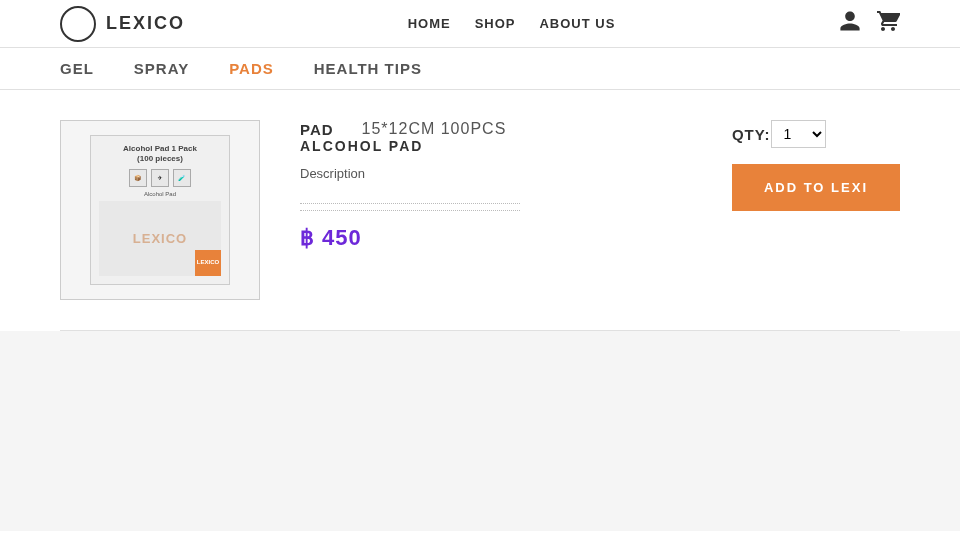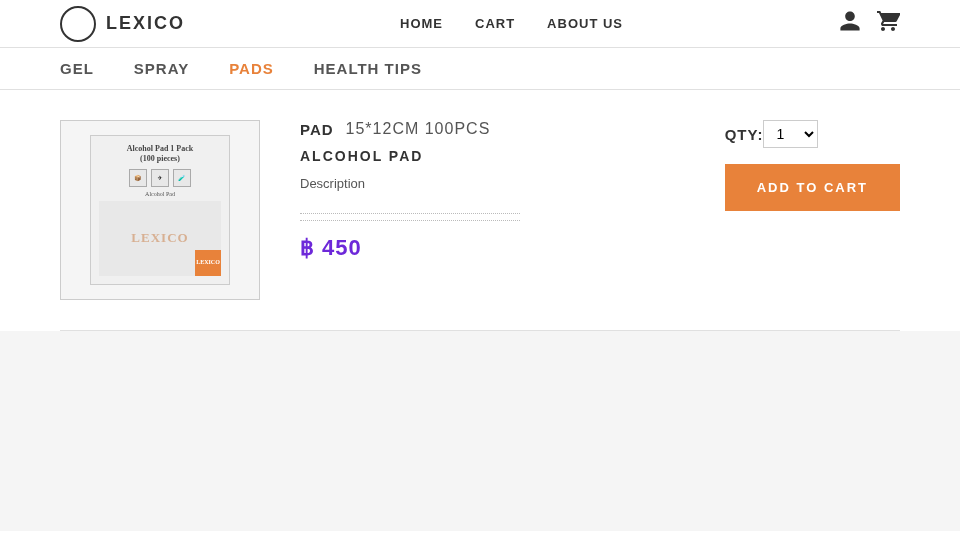--- a/index.html
+++ b/index.html
@@ -28,21 +28,21 @@
     }
     .logo-text {
       font-size: 18px;
       font-weight: 600;
       letter-spacing: 2px;
       color: #333;
     }
     .nav {
       display: flex;
       align-items: center;
-      gap: 32px;
+      gap: 24px;
     }
     .nav-link {
       font-size: 13px;
       font-weight: 600;
       letter-spacing: 1px;
       color: #333;
       text-decoration: none;
       cursor: pointer;
     }
     .nav-icons {
@@ -92,21 +92,20 @@
       width: 200px;
       min-width: 200px;
       height: 180px;
       border: 1px solid #ccc;
       background: #f5f5f5;
       display: flex;
       align-items: center;
       justify-content: center;
       overflow: hidden;
       position: relative;
-      font-family: Liberation Serif, serif;
     }
     .product-image-inner {
       width: 100%;
       height: 100%;
       display: flex;
       flex-direction: column;
       align-items: center;
       justify-content: center;
       position: relative;
     }
@@ -184,22 +183,21 @@
       line-height: 1.2;
     }
 
     
     .product-info {
       flex: 1;
     }
     .product-name-row {
       display: flex;
       align-items: center;
-      gap: 12px;
-      margin-bottom: 10px;
+      gap: 28px;
     }
     .product-category {
       font-size: 15px;
       font-weight: 700;
       color: #333;
       letter-spacing: 1px;
     }
     .product-subtitle {
       font-size: 16px;
       font-weight: 400;
@@ -292,21 +290,21 @@
 </head>
 <body>
 
 <header class="header">
   <div class="logo-area">
     <div class="logo-circle"></div>
     <span class="logo-text">LEXICO</span>
   </div>
   <nav class="nav">
     <a class="nav-link">HOME</a>
-    <a class="nav-link">CART</a>
+    <a class="nav-link">SHOP</a>
     <a class="nav-link">ABOUT US</a>
   </nav>
   <div class="nav-icons">
     <button class="icon-btn" title="User">
       <svg class="user-icon-svg" viewBox="0 0 24 24" xmlns="http://www.w3.org/2000/svg">
         <path d="M12 12c2.7 0 4.8-2.1 4.8-4.8S14.7 2.4 12 2.4 7.2 4.5 7.2 7.2 9.3 12 12 12zm0 2.4c-3.2 0-9.6 1.6-9.6 4.8v2.4h19.2v-2.4c0-3.2-6.4-4.8-9.6-4.8z"></path>
       </svg>
     </button>
     <button class="icon-btn" title="Cart">
       <svg class="cart-icon-svg" viewBox="0 0 24 24" xmlns="http://www.w3.org/2000/svg">
@@ -366,18 +364,18 @@
     <div class="qty-row">
       <span class="qty-label">QTY:</span>
       <select class="qty-select">
         <option value="1">1</option>
         <option value="2">2</option>
         <option value="3">3</option>
         <option value="4">4</option>
         <option value="5">5</option>
       </select>
     </div>
-    <button class="add-to-cart-btn">ADD TO CART</button>
+    <button class="add-to-cart-btn">ADD TO LEXI</button>
   </div>
 </div>
 
 <div class="divider"></div>
 <div class="footer-area"></div>
 
 </body></html>

